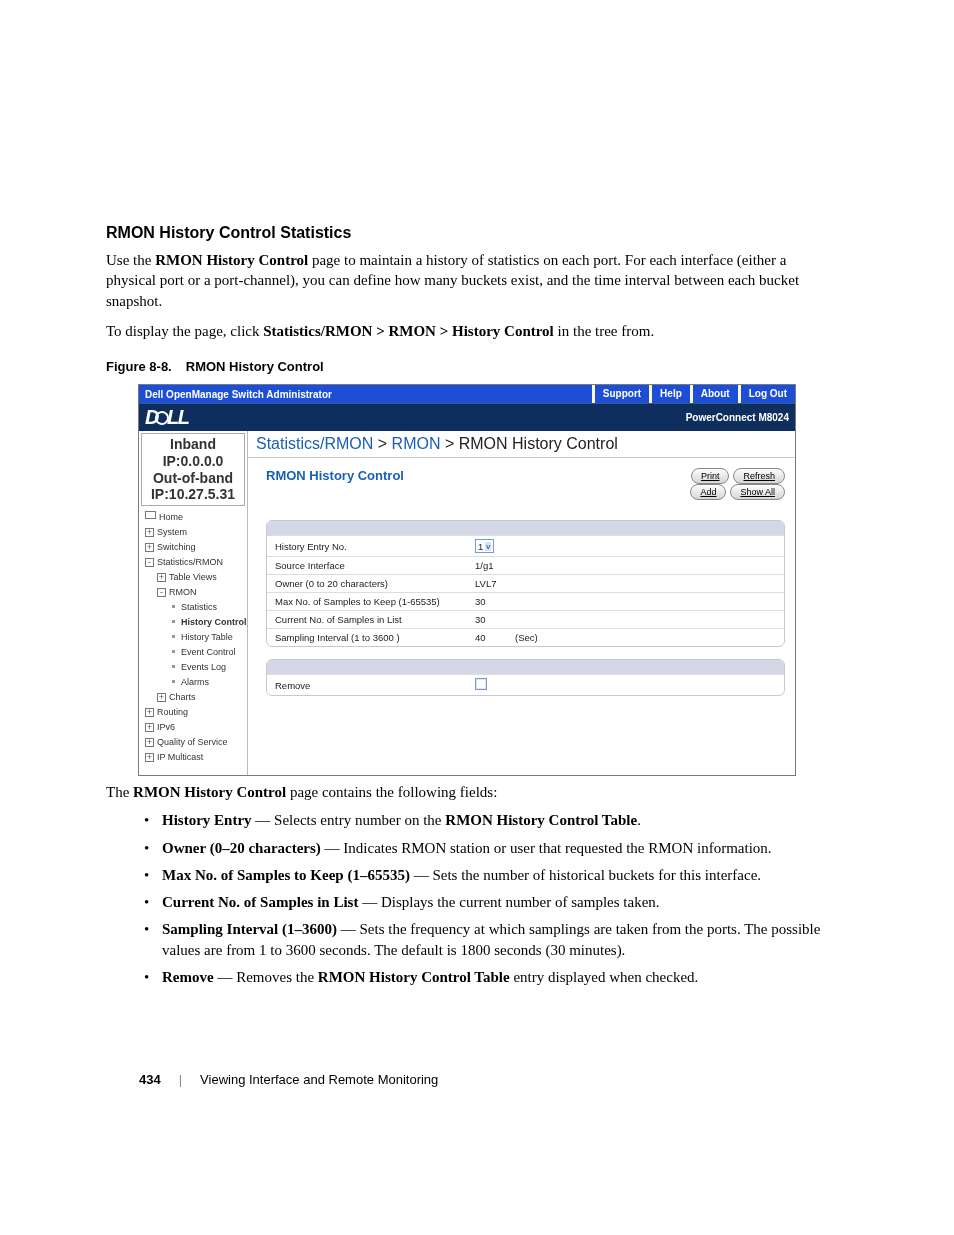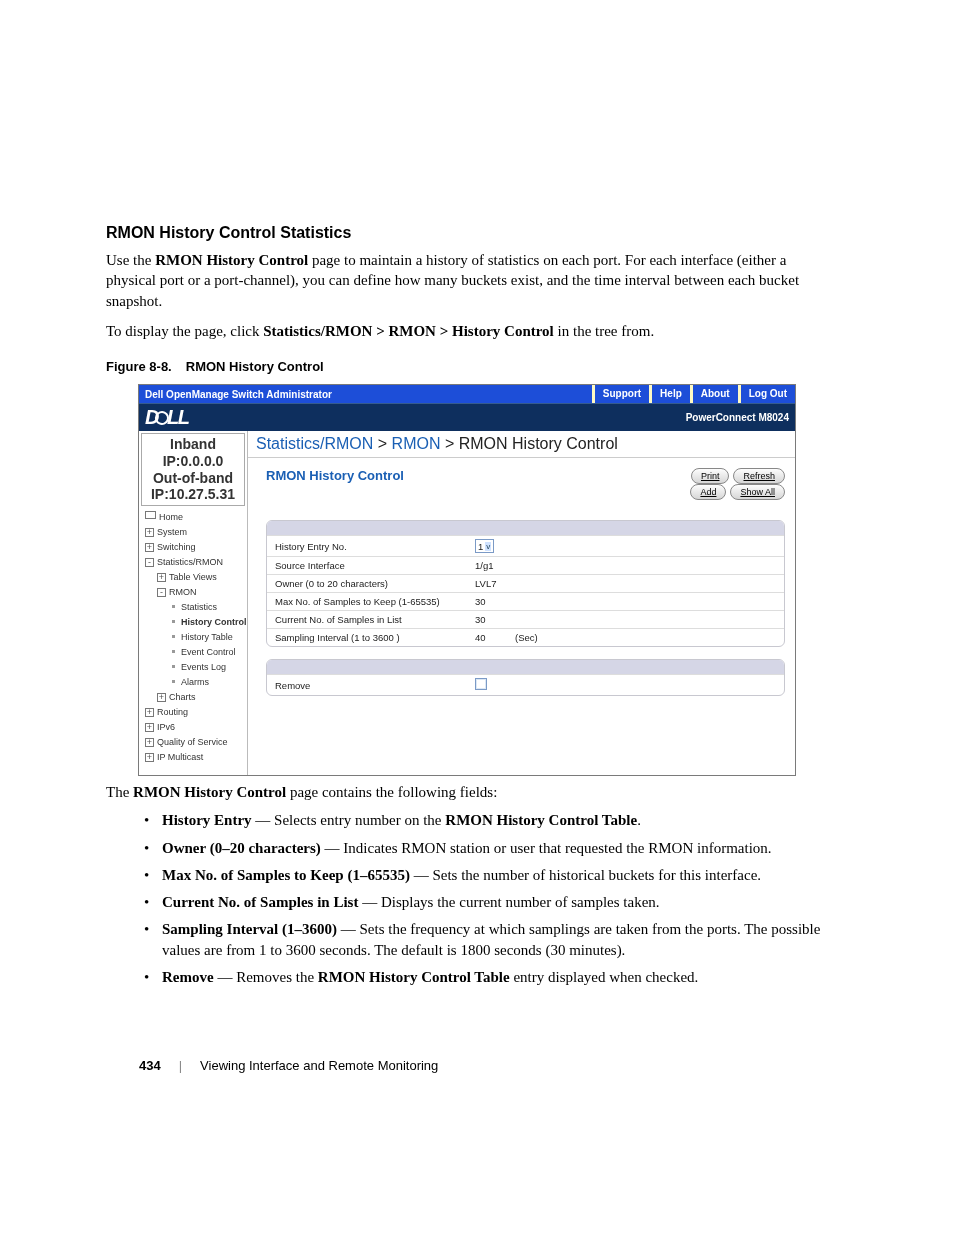--- a/index.html
+++ b/index.html
@@ -183,21 +183,21 @@
     position:absolute;
     left: 38px;
     top: 0;
     font-size:15px;
   }
 
   
   .footer {
     position:absolute;
     left: 139px;
-    bottom: 162px;
+    bottom: 148px;
     font-family: Arial, Helvetica, sans-serif;
     font-size: 13px;
     display:flex;
     align-items:center;
     gap: 18px;
     justify-content: flex-end;
   }
   .footer .pn { font-weight:bold; }
   .footer .sep { color:#888; }
 </style>

